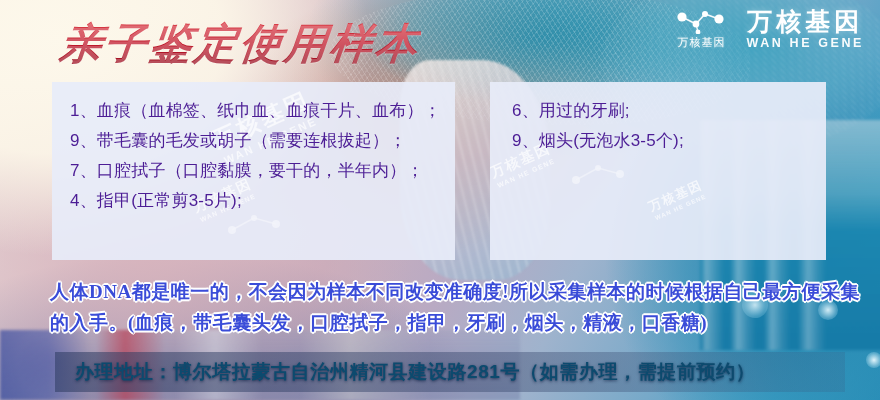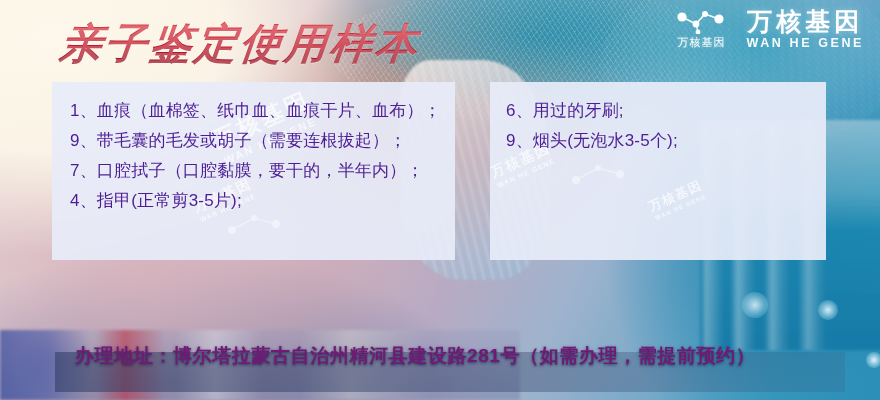--- a/index.html
+++ b/index.html
@@ -161,21 +161,21 @@
   .wm-b { left:120px; top:95px; transform:rotate(-24deg) scale(0.6); }
   .wm-c { left:-20px; top:60px; transform:rotate(-24deg) scale(0.62); }
   .wm-d { left:135px; top:95px; transform:rotate(-24deg) scale(0.55); }
   .wm-dots { position:absolute; opacity:0.55; }
 
   .list { position:relative; z-index:2; padding:14px 0 0 18px; }
   .list-item {
     font-size:17px; line-height:30px; color:#4c1d95;
     white-space:nowrap; letter-spacing:0.2px;
   }
-  .panel-right .list { padding-left:16px; }
+  .panel-right .list { padding-left:22px; }
 
   
   .blurb {
     position:absolute; left:50px; top:276px; width:800px;
     font-family:"Liberation Serif","DejaVu Serif",serif;
     font-size:19px; line-height:31px; font-weight:700;
     color:#3a4cd8; letter-spacing:0.5px;
     text-shadow:
       -1.3px -1.3px 0 #ffffff,  1.3px -1.3px 0 #ffffff,
       -1.3px  1.3px 0 #ffffff,  1.3px  1.3px 0 #ffffff,
@@ -184,23 +184,23 @@
   }
   .blurb-line { white-space:nowrap; }
 
   
   .addrbar {
     position:absolute; left:55px; top:352px; width:790px; height:40px;
     background:linear-gradient(90deg, rgba(44,58,96,0.55) 0%, rgba(50,66,104,0.42) 55%, rgba(60,80,118,0.18) 100%);
     display:flex; align-items:center;
   }
   .addrtext {
-    position:absolute; left:75px; top:336px; width:790px; height:40px;
+    position:absolute; left:75px; top:352px; width:790px; height:40px;
     display:flex; align-items:center;
-    font-size:19px; font-weight:700; color:#701a75;
+    font-size:19px; font-weight:700; color:#0c4a6e;
     letter-spacing:0.6px; white-space:nowrap;
     text-shadow:0 1px 3px rgba(20,35,70,0.75);
   }
 </style>
 </head>
 <body>
 
 <div id="stage">
 
   <div class="bg-layer bg-base"></div>
@@ -277,17 +277,21 @@
       <circle cx="30" cy="18" r="3" fill="#ffffff" opacity="0.8"></circle>
       <circle cx="52" cy="24" r="4" fill="#ffffff" opacity="0.8"></circle>
     </svg>
 
     <div class="list">
       <div class="list-item">6、用过的牙刷;</div>
       <div class="list-item">9、烟头(无泡水3-5个);</div>
     </div>
   </div>
 
+  <div class="blurb">
+    <div class="blurb-line">人体DNA都是唯一的，不会因为样本不同改变准确度!所以采集样本的时候根据自己最方便采集</div>
+    <div class="blurb-line">的入手。(血痕，带毛囊头发，口腔拭子，指甲，牙刷，烟头，精液，口香糖)</div>
+  </div>
 
   <div class="addrbar"></div>
   <div class="addrtext">办理地址：博尔塔拉蒙古自治州精河县建设路281号（如需办理，需提前预约）</div>
 
 </div>
 
 </body></html>

